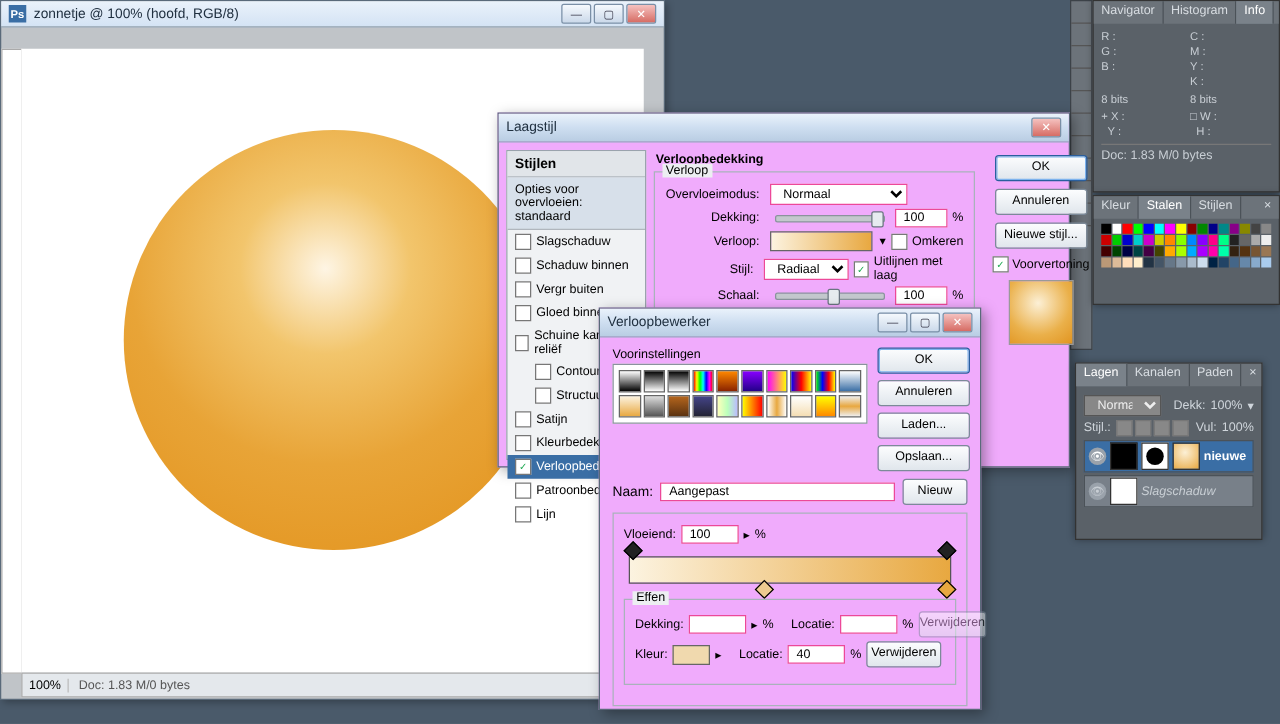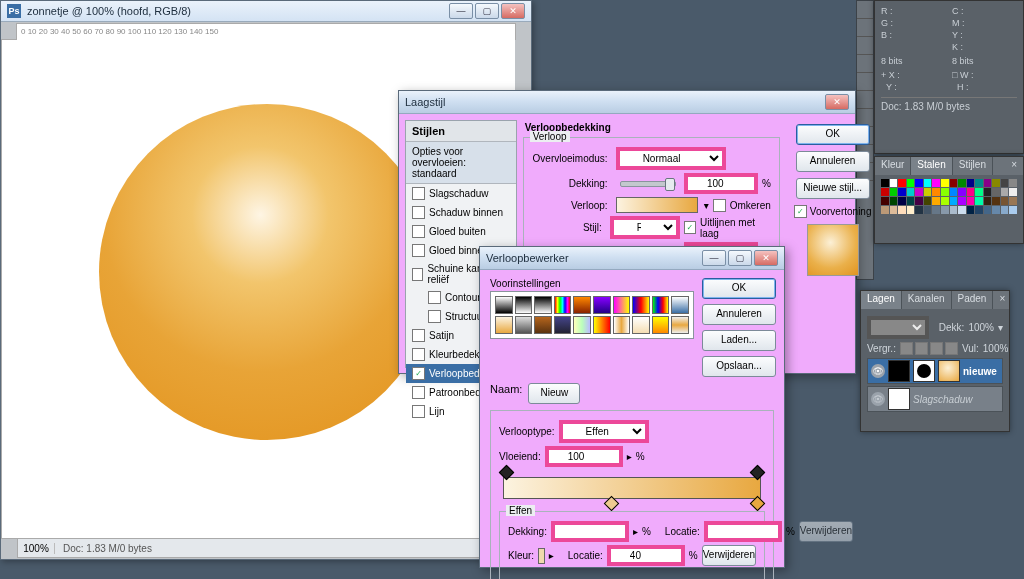--- a/index.html
+++ b/index.html
@@ -30,40 +30,40 @@
 .ls-left-sub{padding:4px 6px;background:#d7e0ea;border-bottom:1px solid #b0b6bd;font-size:10px}
 .ls-item{padding:3px 6px;display:flex;align-items:center;gap:4px;font-size:10px}
 .ls-item.indent{padding-left:22px}
 .ls-item.sel{background:#3a6ea5;color:#fff}
 .chk{width:11px;height:11px;border:1px solid #777;background:#fff;display:inline-flex;justify-content:center;align-items:center;font-size:8px;color:#2a5}
 .ls-mid{flex:1;padding:8px 6px 6px 0}
 .fieldset{border:1px solid #a9b2bb;padding:6px 8px 10px;margin-bottom:6px;position:relative}
 .fieldset>.legend{position:absolute;top:-7px;left:6px;background:#eceef1;padding:0 3px;font-size:10px}
 .row{display:flex;align-items:center;margin:3px 0;font-size:10px;gap:4px}
 .row .lbl{width:76px;text-align:right;padding-right:4px}
-select.inp,input.inp{border:4px solid #ec4899;background:#fff;font-size:10px;padding:1px 19px}
+select.inp,input.inp{border:1px solid #ec4899;background:#fff;font-size:10px;padding:1px 6px}
 .sw-grad{width:80px;height:14px;border:1px solid #666;background:linear-gradient(to right,#fcf3e0,#e8a840)}
 .slider{flex:1;height:4px;background:#c3c8cd;border:1px solid #8a939d;border-radius:2px;position:relative;margin:0 4px}
 .slider .thumb{position:absolute;top:-4px;width:8px;height:11px;background:#e6ebef;border:1px solid #6a7580;border-radius:2px}
 .angle-dial{width:28px;height:28px;border:1px solid #8a939d;border-radius:50%;background:#fff;position:relative}
 .angle-dial::after{content:"";position:absolute;left:50%;top:50%;width:11px;height:1px;background:#333;transform-origin:left;transform:rotate(0deg)}
 .ls-right{width:85px;padding:10px 8px;display:flex;flex-direction:column;gap:6px;align-items:center}
 .btn{width:72px;height:19px;background:linear-gradient(#fcfdfe,#e0e6ec);border:1px solid #7c8a99;border-radius:3px;text-align:center;line-height:17px;font-size:10px}
 .btn.default{border:1px solid #2a5f9e;box-shadow:0 0 0 1px #7db3ee inset}
 .preview-sw{width:50px;height:50px;border:1px solid #999;background:radial-gradient(circle at 45% 35%,#fcf0d6,#eab04a 60%,#e19420)}
 
 #dlg-verloop{left:479px;top:246px;width:304px;height:320px}
 .ve-body{padding:8px 10px;height:calc(100% - 22px);box-sizing:border-box;display:flex;flex-direction:column;gap:6px}
 .ve-top{display:flex;gap:8px}
 .presets{flex:1}
 .presets .plabel{font-size:10px;margin-bottom:2px}
 .preset-box{border:1px solid #8a939d;background:#fff;padding:4px;display:grid;grid-template-columns:repeat(10,1fr);gap:2px}
 .preset{height:16px;border:1px solid #666}
 .ve-btns{width:72px;display:flex;flex-direction:column;gap:5px}
-.name-row{display:flex;align-items:flex-start;gap:6px}
+.name-row{display:flex;align-items:center;gap:6px}
 .name-row input{flex:1}
 .gradbar{height:20px;border:1px solid #555;background:linear-gradient(to right,#fcf3e0,#e8a840);position:relative;margin:10px 4px 12px}
 .stop-top,.stop-bot{position:absolute;width:9px;height:9px;background:#222;border:1px solid #000}
 .stop-top{top:-11px;transform:rotate(45deg)}
 .stop-bot{bottom:-11px;transform:rotate(45deg);background:#e8a840}
 
 .rpanel{position:absolute;background:#5a6168;border:1px solid #333;box-shadow:0 0 6px rgba(0,0,0,.4)}
 .rpanel .tabs{display:flex;background:#6c737a;height:18px;font-size:10px}
 .rpanel .tab{padding:2px 6px;color:#d8dde2;border-right:1px solid #4b5258}
 .rpanel .tab.act{background:#7a828a;color:#fff}
@@ -101,21 +101,20 @@
 
 <div class="docwin">
   <div class="title">
     <span class="ico">Ps</span>
     <span>zonnetje @ 100% (hoofd, RGB/8)</span>
     <span class="spacer"></span>
     <span class="winbtn">—</span>
     <span class="winbtn">▢</span>
     <span class="winbtn close">✕</span>
   </div>
-  <div class="ruler-top">0   10   20   30   40   50   60   70   80   90   100  110  120  130  140  150</div>
   <div class="ruler-left"></div>
   <div class="canvas">
     <div class="sphere"></div>
   </div>
   <div class="scroll-x">
     <div class="zoom">100%</div>
     <div class="info">Doc: 1.83 M/0 bytes</div>
   </div>
 </div>
 
@@ -133,21 +132,21 @@
             <div class="ls-item">
               <span class="chk"></span>
               <span>Slagschaduw</span>
             </div>
             <div class="ls-item">
               <span class="chk"></span>
               <span>Schaduw binnen</span>
             </div>
             <div class="ls-item">
               <span class="chk"></span>
-              <span>Gloed buiten</span>
+              <span>Vergr buiten</span>
             </div>
             <div class="ls-item">
               <span class="chk"></span>
               <span>Gloed binnen</span>
             </div>
             <div class="ls-item">
               <span class="chk"></span>
               <span>Schuine kant en reliëf</span>
             </div>
             <div class="ls-item indent">
@@ -269,27 +268,24 @@
       </div>
       <div class="ve-btns">
         <div class="btn default">OK</div>
         <div class="btn">Annuleren</div>
         <div class="btn">Laden...</div>
         <div class="btn">Opslaan...</div>
       </div>
     </div>
     <div class="name-row">
       <span>Naam:</span>
+      <input class="inp" value="Aangepast" style="">
       <div class="btn" style="width:50px">Nieuw</div>
     </div>
     <div class="fieldset" style="flex:1">
-      <div class="row">
-        <span>Verlooptype:</span>
-        <select class="inp"><option>Effen</option></select>
-      </div>
       <div class="row">
         <span>Vloeiend:</span>
         <input class="inp" style="width: 32px;" value="100">
         <span>▸</span>
             <span>%</span>
       </div>
       <div class="gradbar">
         <div class="stop-top" style="left:-3px"></div>
         <div class="stop-top" style="right:-3px"></div>
         <div class="stop-bot" style="left:40%;background:#eecb90"></div>
@@ -315,20 +311,26 @@
           <input class="inp" style="width: 32px;" value="40">
           <span>%</span>
           <div class="btn" style="width:58px">Verwijderen</div>
         </div>
       </div>
     </div>
   </div>
 </div>
 
 <div class="rpanel" id="panel-info">
+  <div class="tabs">
+    <div class="tab">Navigator</div>
+    <div class="tab">Histogram</div>
+    <div class="tab act">Info</div>
+    <div class="tab" style="border:none;flex:1;text-align:right">×</div>
+  </div>
   <div class="body">
     <div class="grid">
       <div><span>R :</span><br><span>G :</span><br><span>B :</span></div>
       <div><span>C :</span><br><span>M :</span><br><span>Y :</span><br><span>K :</span></div>
       <div>8 bits</div>
           <div>8 bits</div>
       <div>+ <span>X :</span><br>&nbsp;&nbsp;<span>Y :</span></div>
       <div>□ <span>W :</span><br>&nbsp;&nbsp;<span>H :</span></div>
     </div>
     <div style="border-top:1px solid #777;margin:4px 0;padding-top:3px">Doc: 1.83 M/0 bytes</div>
@@ -420,21 +422,21 @@
     <div class="tab" style="border:none;flex:1;text-align:right">×</div>
   </div>
   <div class="body">
     <div class="row" style="color:#cfd5db">
       <select class="inp" style="width:62px;background:#888;color:#eee;border-color:#555"><option>Normaal</option></select>
       <span style="margin-left:auto">Dekk:</span>
       <span>100%</span>
           <span>▾</span>
     </div>
     <div class="row" style="color:#cfd5db">
-      <span>Vergr.:</span>
+      <span>Stijl.:</span>
       <span style="display:flex;gap:2px">
             <span class="chk" style="background:#888"></span>
             <span class="chk" style="background:#888"></span>
             <span class="chk" style="background:#888"></span>
             <span class="chk" style="background:#888"></span>
           </span>
       <span style="margin-left:auto">Vul:</span>
       <span>100%</span>
     </div>
     <div id="layer-rows">

